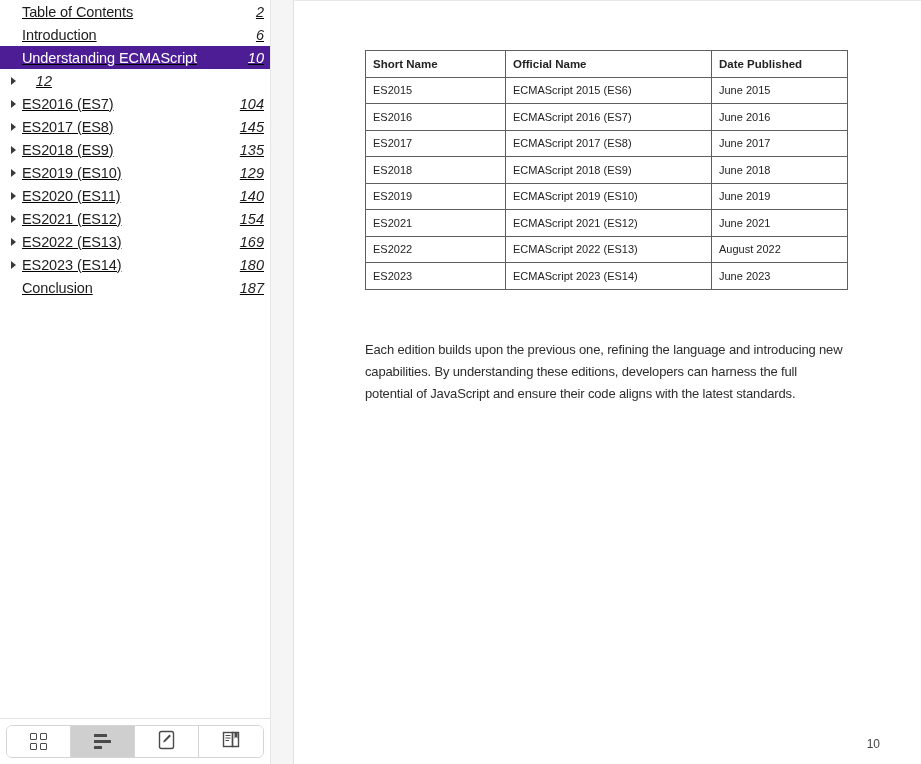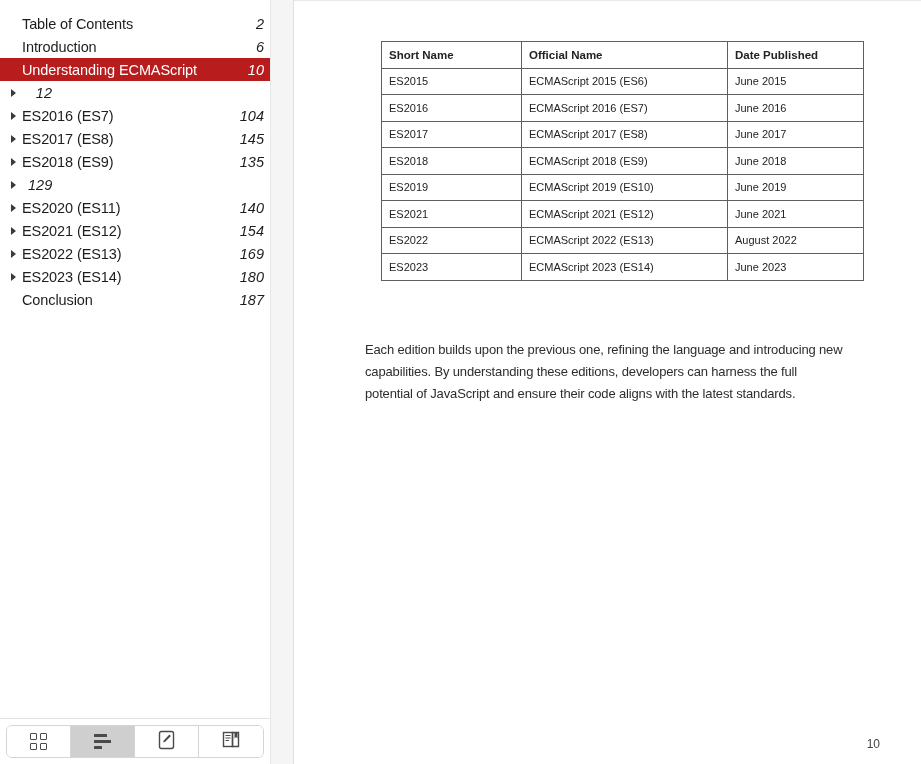--- a/index.html
+++ b/index.html
@@ -24,35 +24,36 @@
     width: 270px;
     height: 764px;
     background: #ffffff;
     display: flex;
     flex-direction: column;
     flex: 0 0 270px;
   }
   #toc-list {
     flex: 1 1 auto;
     overflow: hidden;
-    padding-top: 12px;
+    padding-top: 0px;
+    text-decoration: underline;
   }
   .toc-item {
     position: relative;
     display: flex;
     align-items: center;
     height: 23px;
     padding-left: 4px;
     padding-right: 6px;
     cursor: default;
     font-size: 14.5px;
     color: #1d1d1d;
   }
   .toc-item.selected {
-    background: #b91c1c;
+    background: #4c1d95;
   }
   .toc-item.selected .toc-label,
   .toc-item.selected .toc-page {
     color: #ffffff;
   }
   .twisty {
     width: 18px;
     flex: 0 0 18px;
     display: flex;
     align-items: center;
@@ -149,25 +150,24 @@
   }
   #page {
     position: absolute;
     left: 0; top: 0;
     width: 100%;
     height: 100%;
   }
   #doc-table {
     position: absolute;
     left: 71px;
-    top: 40px;
+    top: 49px;
     width: 482px;
     border-collapse: collapse;
     table-layout: fixed;
-    margin-left: 16px;
   }
   #doc-table td, #doc-table th {
     border: 1px solid #5f5f5f;
     padding: 5px 7px;
     font-size: 11px;
     color: #232323;
     text-align: left;
     height: 26.5px;
     vertical-align: middle;
     font-family: "Liberation Sans", sans-serif;
@@ -241,20 +241,21 @@
           <span class="twisty">
             <span class="twisty-arrow"></span>
           </span>
           <span class="toc-label">ES2018 (ES9)</span>
           <span class="toc-page">135</span>
         </div>
         <div class="toc-item">
           <span class="twisty">
             <span class="twisty-arrow"></span>
           </span>
+          <span class="toc-label">ES2019 (ES10)</span>
           <span class="toc-page">129</span>
         </div>
         <div class="toc-item">
           <span class="twisty">
             <span class="twisty-arrow"></span>
           </span>
           <span class="toc-label">ES2020 (ES11)</span>
           <span class="toc-page">140</span>
         </div>
         <div class="toc-item">

